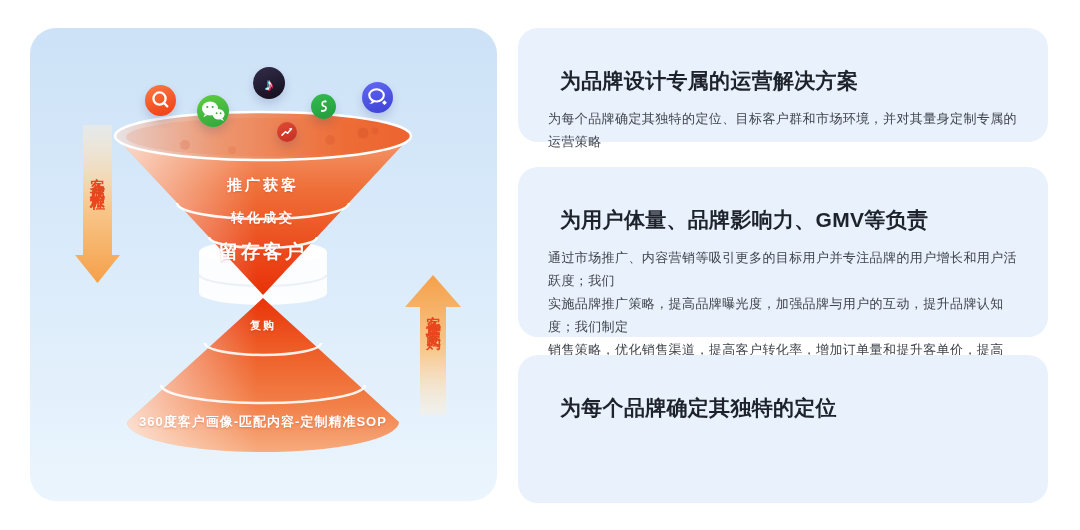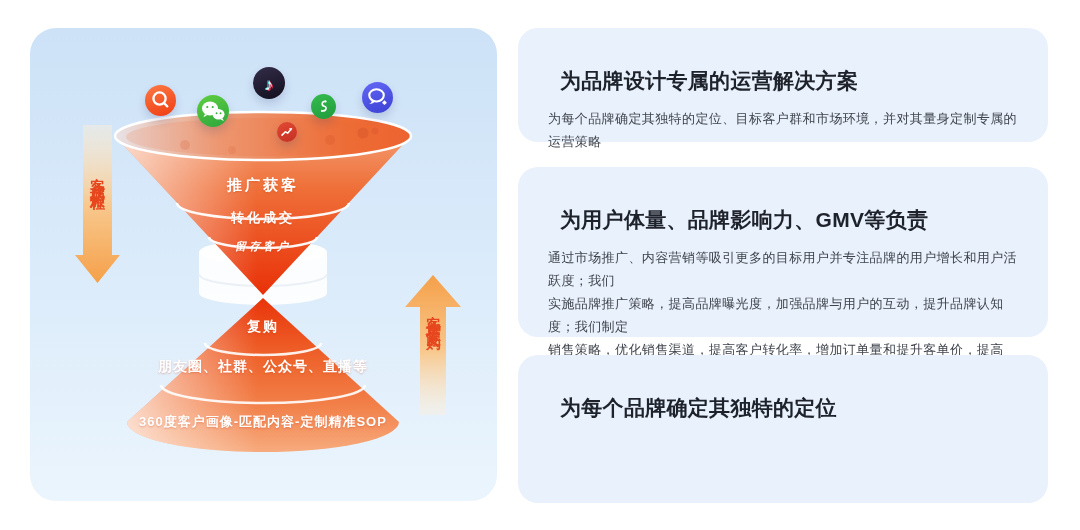--- a/index.html
+++ b/index.html
@@ -9,22 +9,22 @@
   
   .left-panel{position:absolute;left:30px;top:28px;width:467px;height:473px;
               border-radius:26px;
               background:linear-gradient(180deg,#cde2f7 0%,#d9eafa 45%,#ebf5fd 100%);}
   .funnel-svg{position:absolute;left:0;top:0;width:467px;height:473px;}
 
   .flabel{position:absolute;color:#fff;font-weight:700;white-space:nowrap;
           transform:translateX(-50%);text-shadow:0 1px 2px rgba(190,50,10,.30);}
   .fl1{left:233px;top:148px;font-size:15px;letter-spacing:3px;}
   .fl2{left:233px;top:181px;font-size:13px;letter-spacing:3px;}
-  .fl3{left:233px;top:211px;font-size:11px;letter-spacing:3px;font-style:italic;}
-  .fl4{left:233px;top:290px;font-size:14px;letter-spacing:2px;}
+  .fl3{left:233px;top:211px;font-size:19px;letter-spacing:3px;}
+  .fl4{left:233px;top:290px;font-size:11px;letter-spacing:2px;}
   .fl5{left:233px;top:330px;font-size:14px;letter-spacing:1px;}
   .fl6{left:233px;top:385px;font-size:13px;letter-spacing:1px;}
 
   .vlabel{position:absolute;writing-mode:vertical-rl;color:#e7471e;font-weight:700;
           font-size:15px;letter-spacing:4px;transform:translateX(-50%);white-space:nowrap;}
   .vl-left{left:67px;top:137px;}
   .vl-right{left:403px;top:275px;}
 
   
   .picon{position:absolute;border-radius:50%;box-shadow:0 5px 10px rgba(40,50,110,.18);}
@@ -164,21 +164,20 @@
           <ellipse cx="15" cy="13.8" rx="7.5" ry="6.3" fill="none" stroke="#fff" stroke-width="2.2"></ellipse>
           <path d="M10.5 19.2 q-1 2.6 -3.1 3.6 q3.5 -.2 5.4 -2 z" fill="#fff"></path>
           <path d="M23.2 18.8 l2.5 2.5 -2.5 2.5 -2.5 -2.5 z" fill="#fff"></path>
         </svg>
     </div>
 
     <div class="flabel fl1">推广获客</div>
     <div class="flabel fl2">转化成交</div>
     <div class="flabel fl3">留存客户</div>
     <div class="flabel fl4">复购</div>
-    <div class="flabel fl5">朋友圈、社群、公众号、直播等</div>
     <div class="flabel fl6">360度客户画像-匹配内容-定制精准SOP</div>
 
     <div class="vlabel vl-left">客户成功旅程</div>
     <div class="vlabel vl-right">客户增长复购</div>
   </div>
 
   <section class="card card-1">
     <h2>为品牌设计专属的运营解决方案</h2>
     <p>为每个品牌确定其独特的定位、目标客户群和市场环境，并对其量身定制专属的运营策略</p>
   </section>

